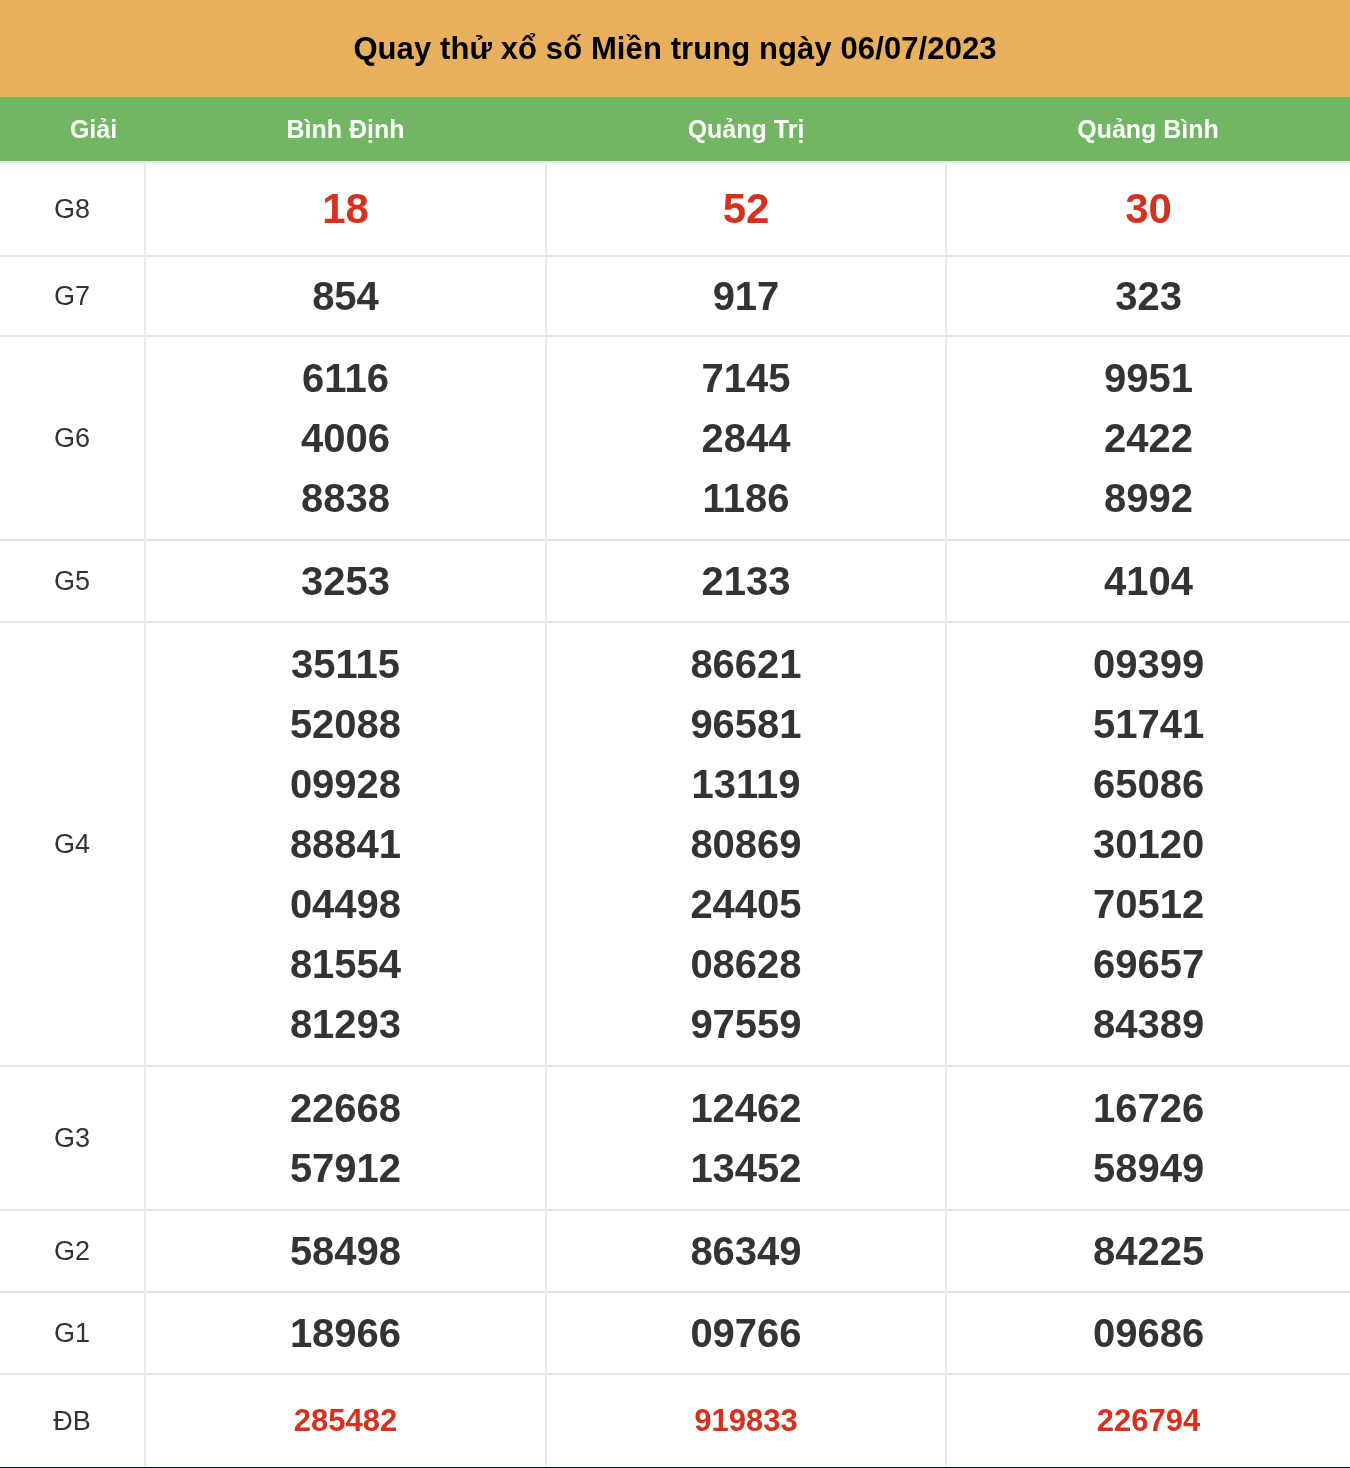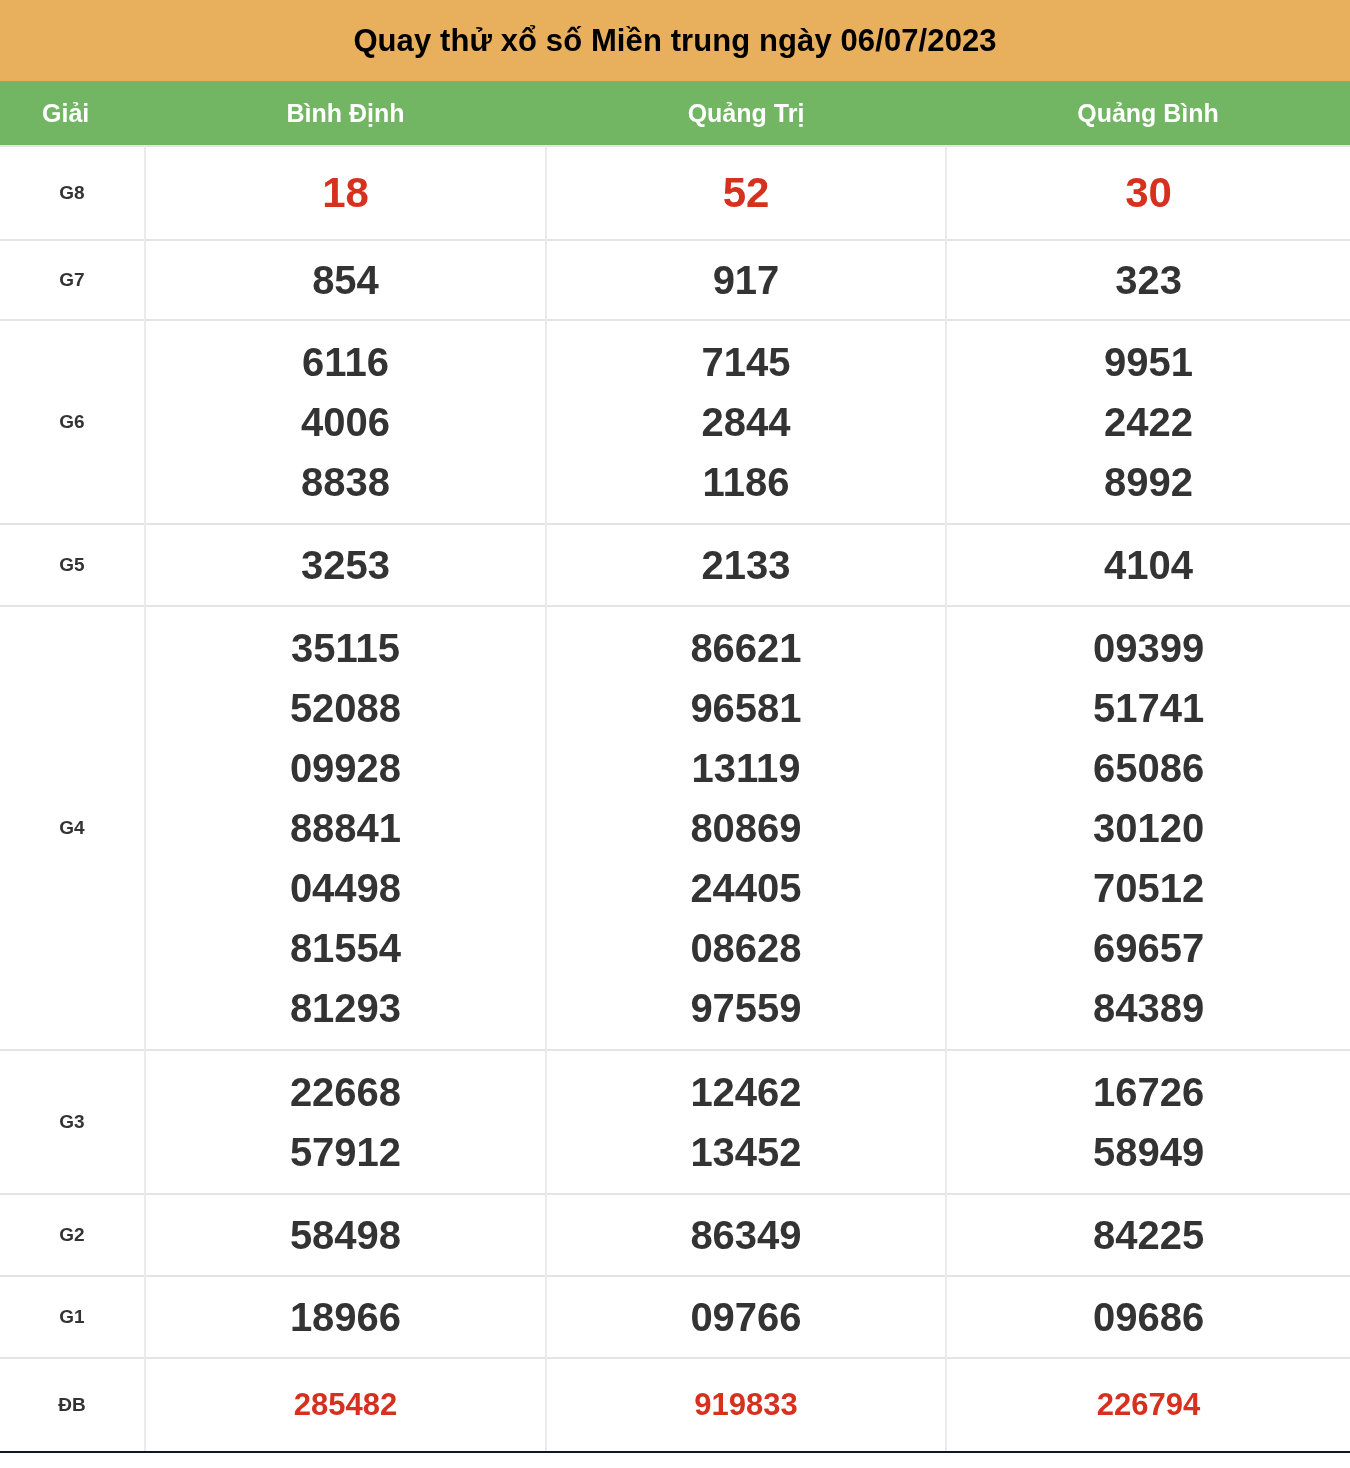--- a/index.html
+++ b/index.html
@@ -23,37 +23,37 @@
   
   .title-cell {
     background: #e8b05c;
     height: 81px;
     text-align: center;
     vertical-align: middle;
     color: #000000;
     font-size: 31px;
     font-weight: bold;
     letter-spacing: 0.1px;
-    padding: 0;
+    padding: 8px;
     border: 0;
   }
 
   
   .head-row th {
     background: #72b563;
     color: #ffffff;
     height: 64px;
     font-size: 25px;
     font-weight: bold;
     padding: 0;
     border: 0;
     vertical-align: middle;
   }
   .head-row th.col-prize {
-    text-align: left;
+    text-align: center;
     padding-left: 42px;
   }
   .head-row th.col-prov {
     text-align: center;
   }
 
   
   .c-prize { width: 145px; }
   .c-p1    { width: 401px; }
   .c-p2    { width: 400px; }
@@ -64,22 +64,22 @@
     border-top: 2px solid #e4e4e4;
     border-right: 2px solid #ebebeb;
     padding: 0;
     text-align: center;
     vertical-align: middle;
     color: #333333;
   }
   .lottery-table tbody td.last-col { border-right: 0; }
 
   .prize-label {
-    font-size: 19px;
-    font-weight: bold;
+    font-size: 27px;
+    font-weight: normal;
     color: #3a3a3a;
   }
 
   .num-cell {
     font-size: 40px;
     font-weight: bold;
     color: #333333;
     line-height: 60px;
     border-radius: 24px;
   }

